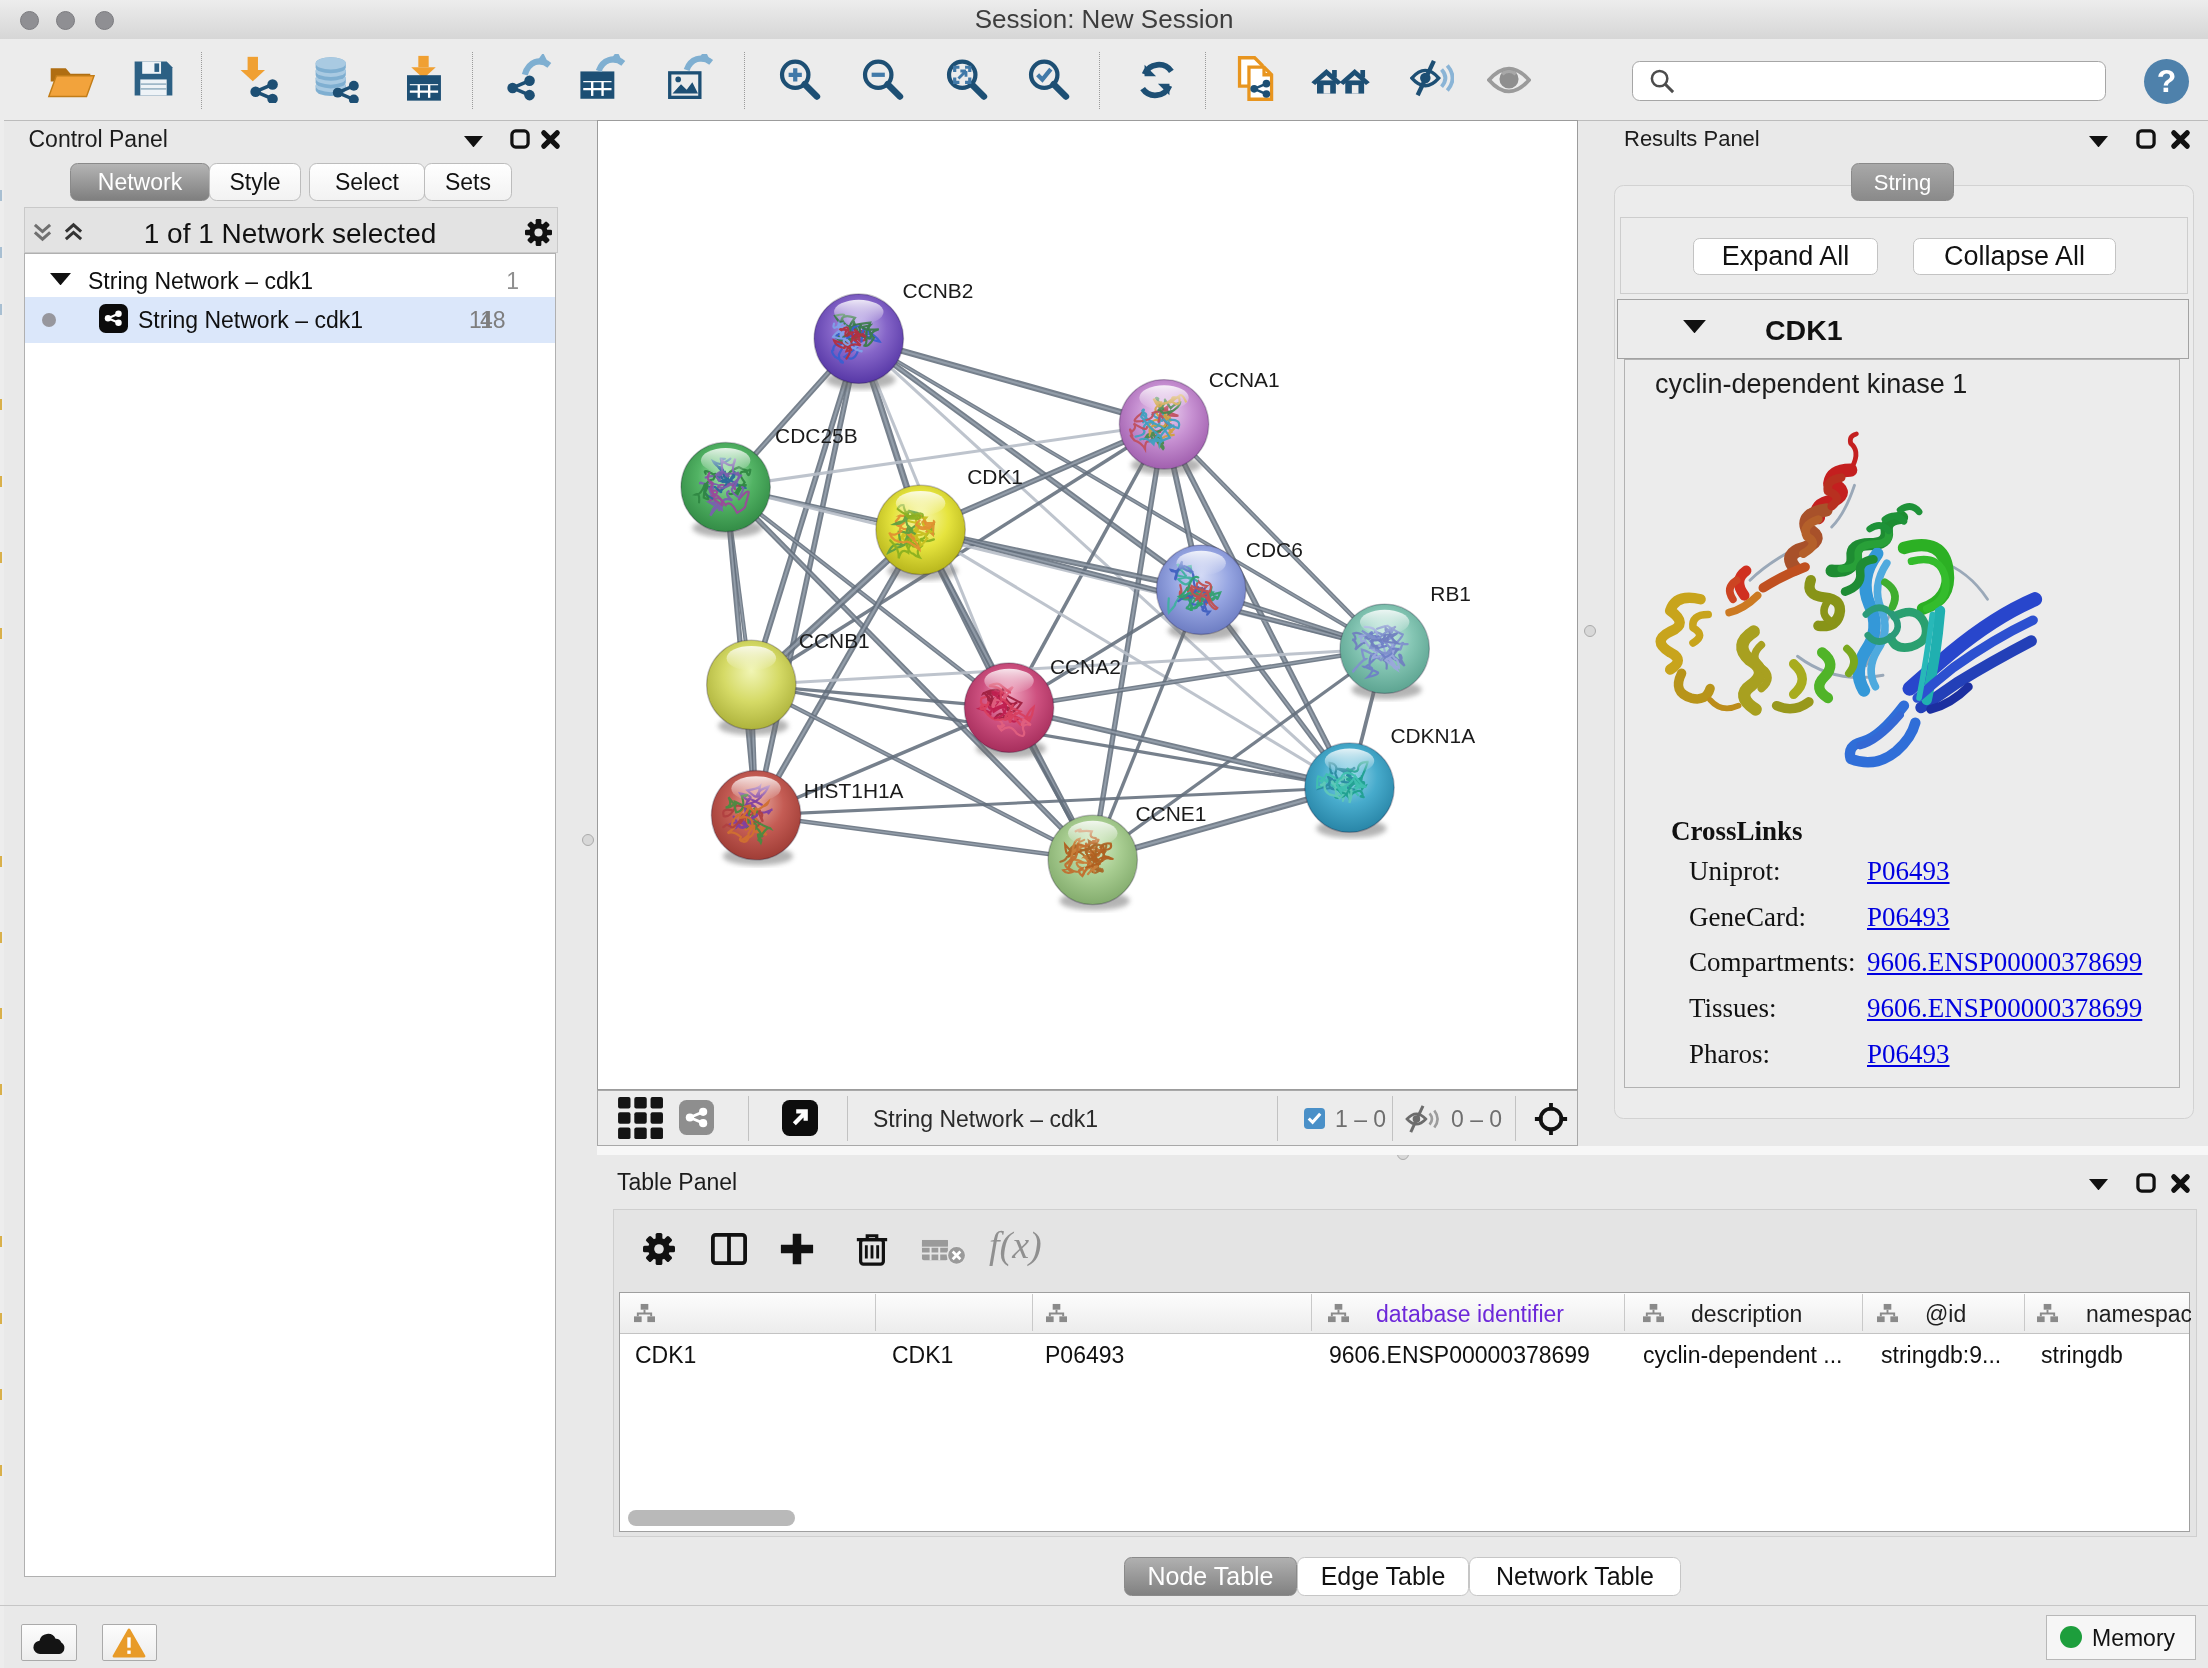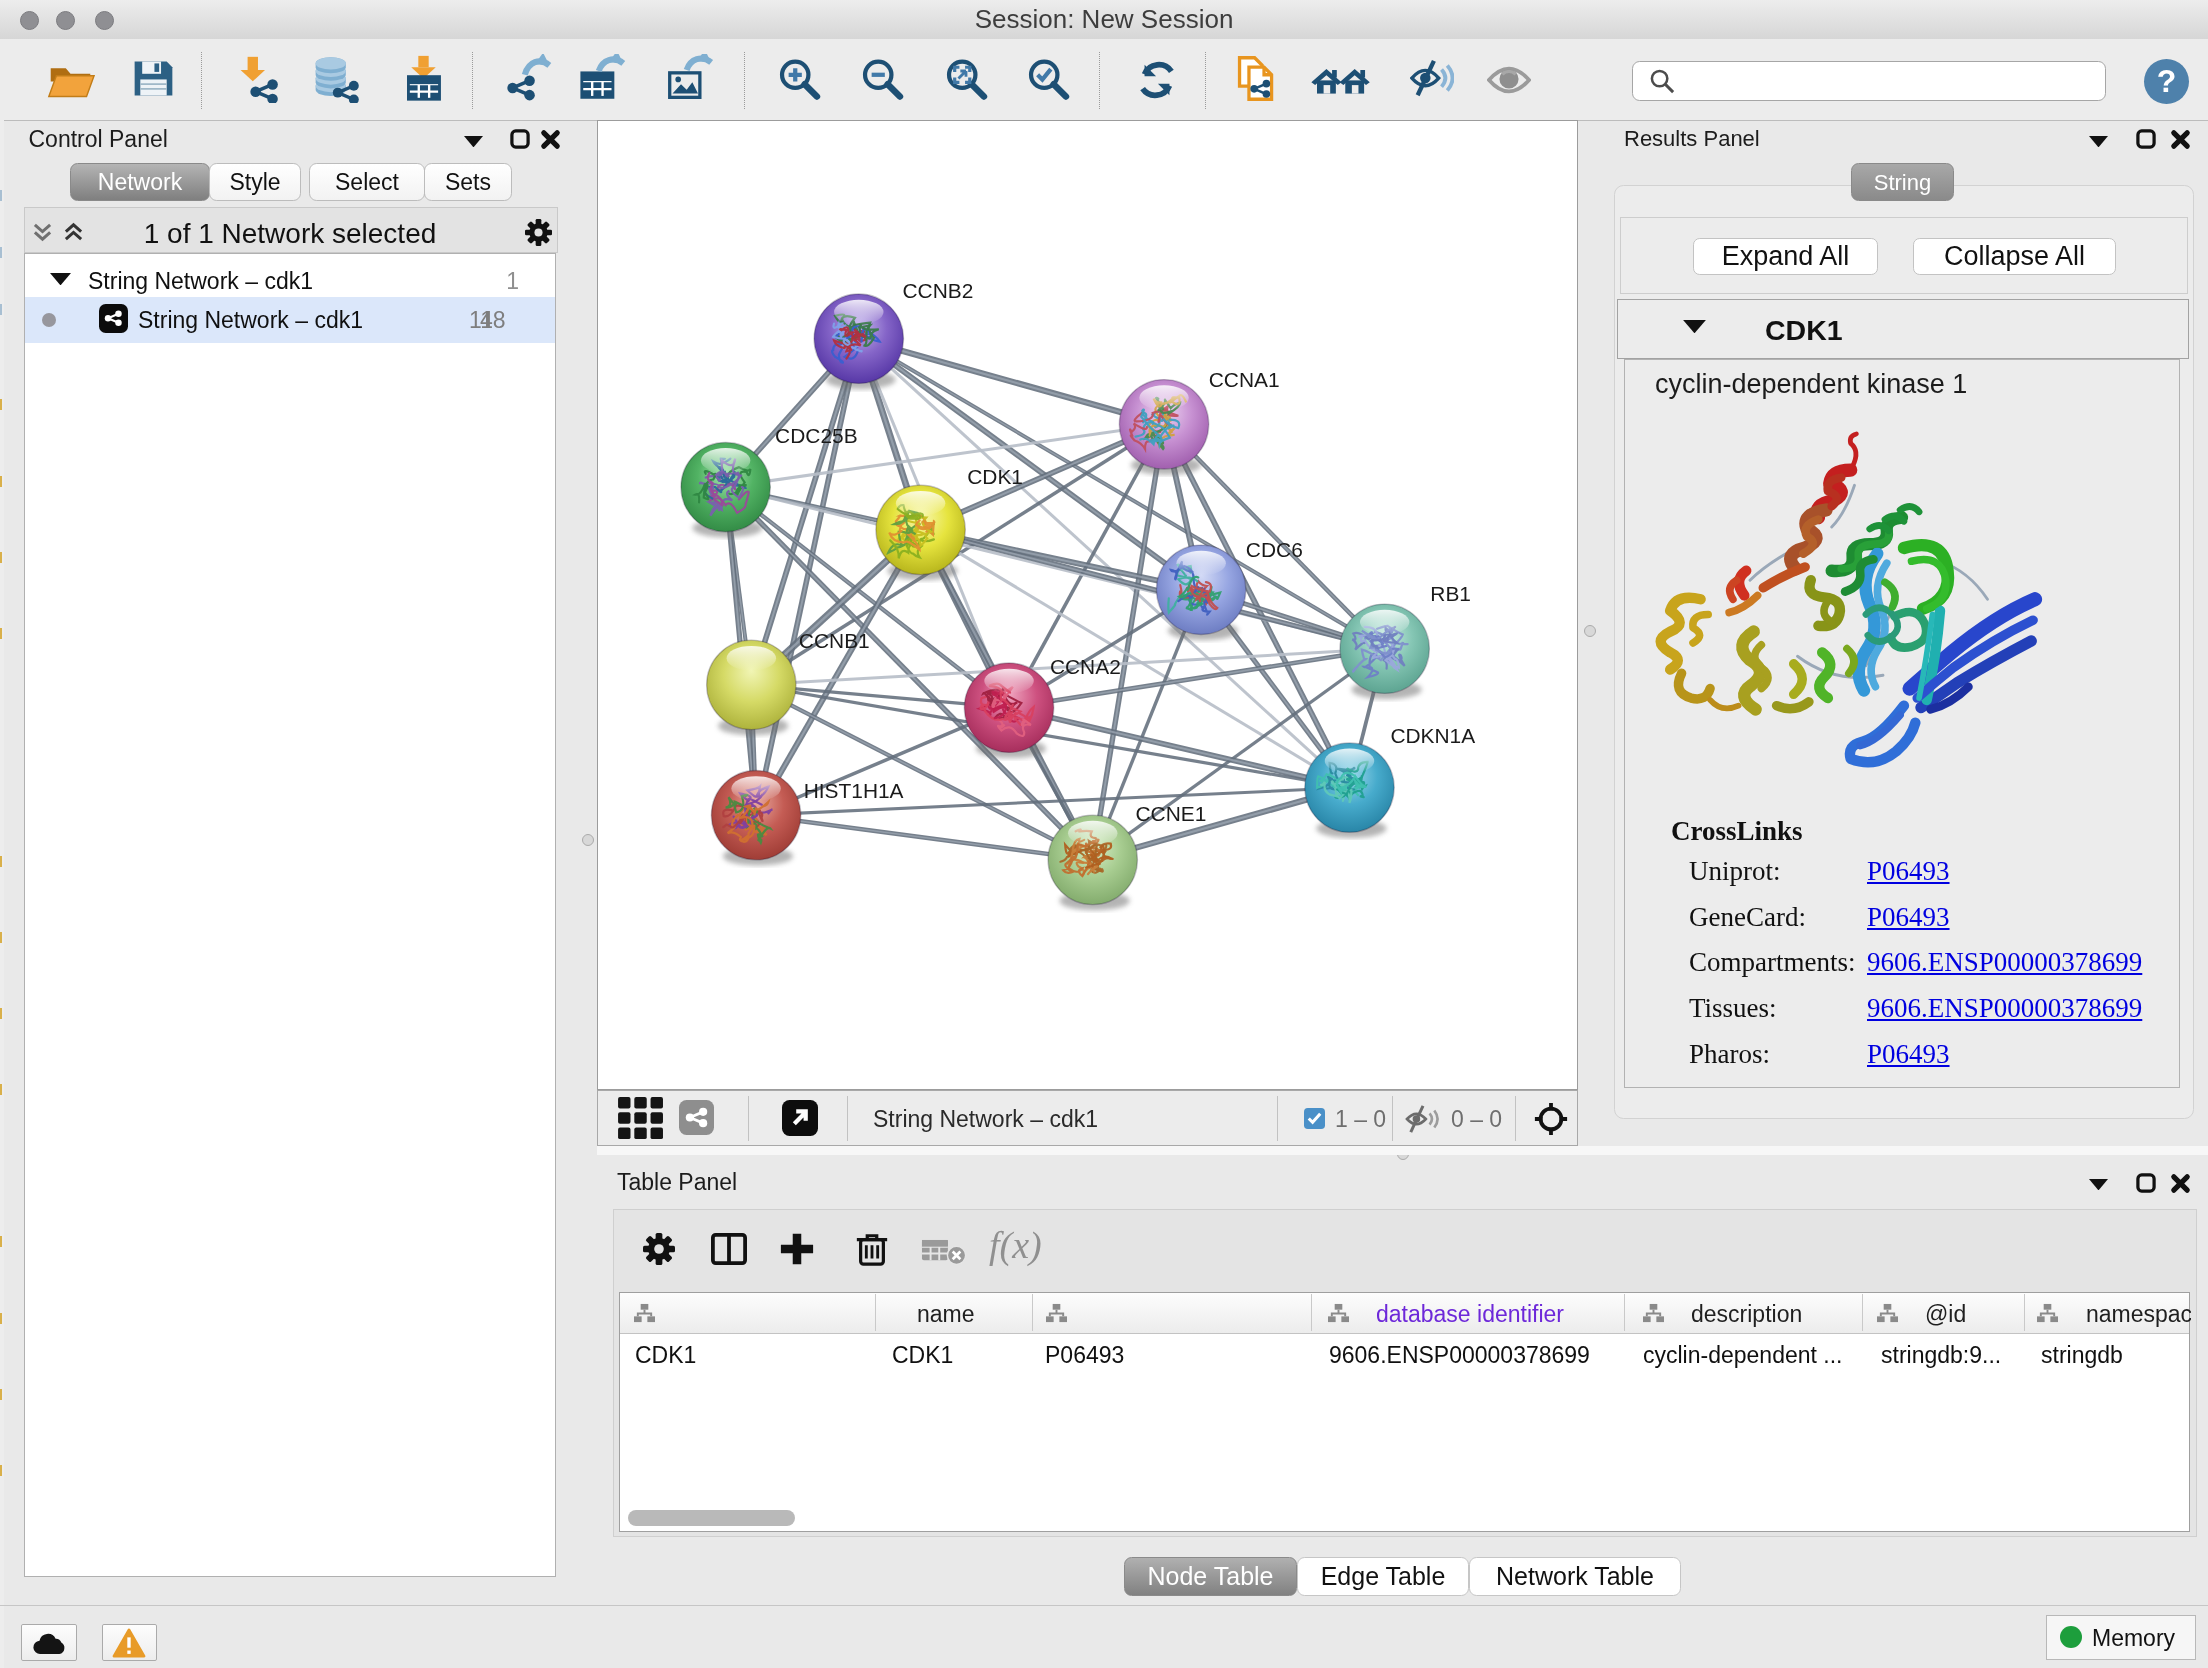--- a/index.html
+++ b/index.html
@@ -722,21 +722,20 @@
     <div class="abs" style="left:619px;top:1292px;width:1571px;height:240px;background:#fff;border:1px solid #9f9f9f;box-sizing:border-box;"></div>
     <div class="abs" style="left:620px;top:1293px;width:1569px;height:41px;background:linear-gradient(#fdfdfd,#ececec);border-bottom:1px solid #c3c3c3;box-sizing:border-box;"></div>
     <div class="vsep" style="left:875px;top:1294px;height:37px;background:#c9c9c9;"></div>
     <svg class="abs" style="left:633px;top:1303px" width="23" height="21" viewBox="0 0 24 22">
       <rect x="8" y="1" width="8" height="6" fill="#8a8a8a"></rect>
       <rect x="1" y="14" width="8" height="6" fill="#8a8a8a"></rect>
       <rect x="15" y="14" width="8" height="6" fill="#8a8a8a"></rect>
       <path d="M12 7 v4 M5 14 v-3 h14 v3" stroke="#8a8a8a" stroke-width="2" fill="none"></path>
     </svg>
     <div class="vsep" style="left:1032px;top:1294px;height:37px;background:#c9c9c9;"></div>
-    <div class="abs" style="left:917px;top:1301px;width:1274px;overflow:hidden;white-space:nowrap;font-size:23px;color:#1f1f1f;">name</div>
     <div class="vsep" style="left:1311px;top:1294px;height:37px;background:#c9c9c9;"></div>
     <svg class="abs" style="left:1045px;top:1303px" width="23" height="21" viewBox="0 0 24 22">
       <rect x="8" y="1" width="8" height="6" fill="#8a8a8a"></rect>
       <rect x="1" y="14" width="8" height="6" fill="#8a8a8a"></rect>
       <rect x="15" y="14" width="8" height="6" fill="#8a8a8a"></rect>
       <path d="M12 7 v4 M5 14 v-3 h14 v3" stroke="#8a8a8a" stroke-width="2" fill="none"></path>
     </svg>
     <div class="vsep" style="left:1624px;top:1294px;height:37px;background:#c9c9c9;"></div>
     <svg class="abs" style="left:1327px;top:1303px" width="23" height="21" viewBox="0 0 24 22">
       <rect x="8" y="1" width="8" height="6" fill="#8a8a8a"></rect>

